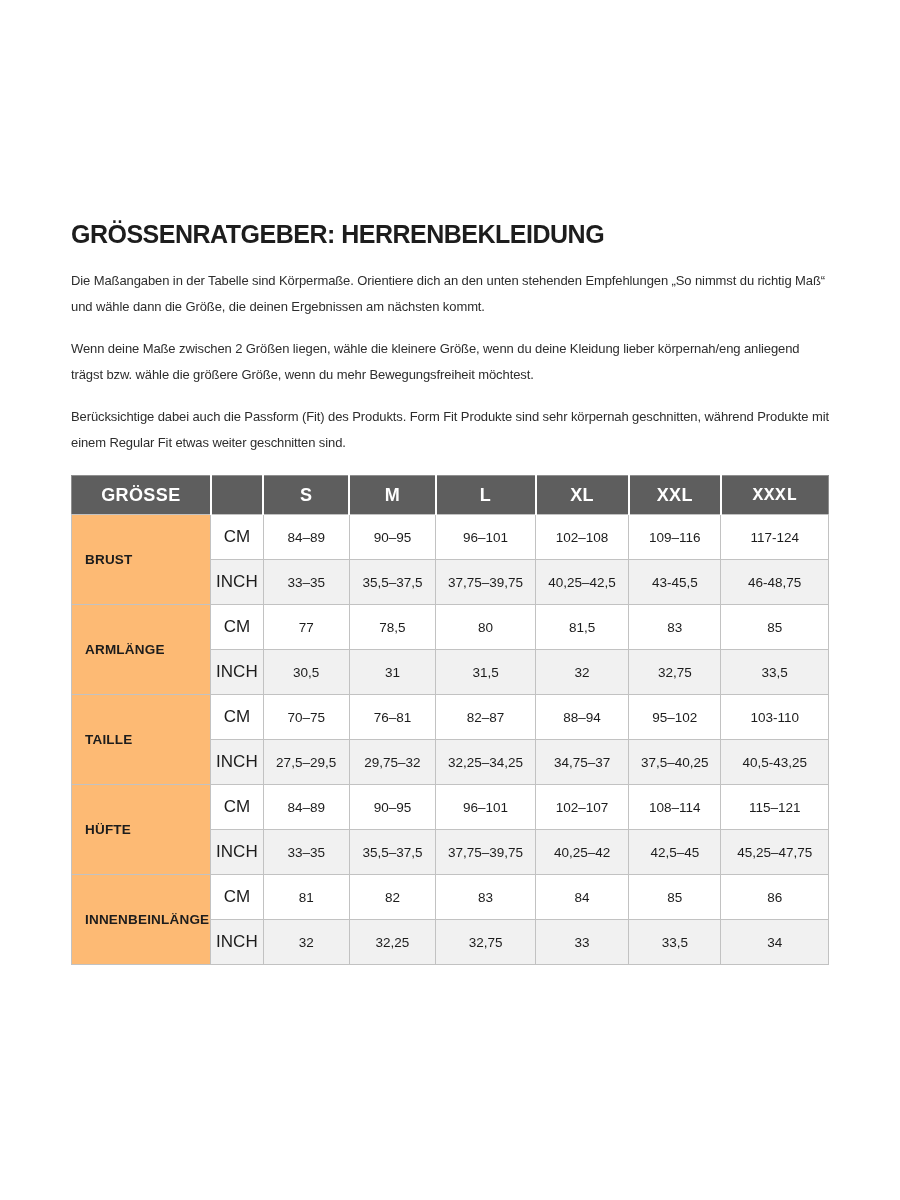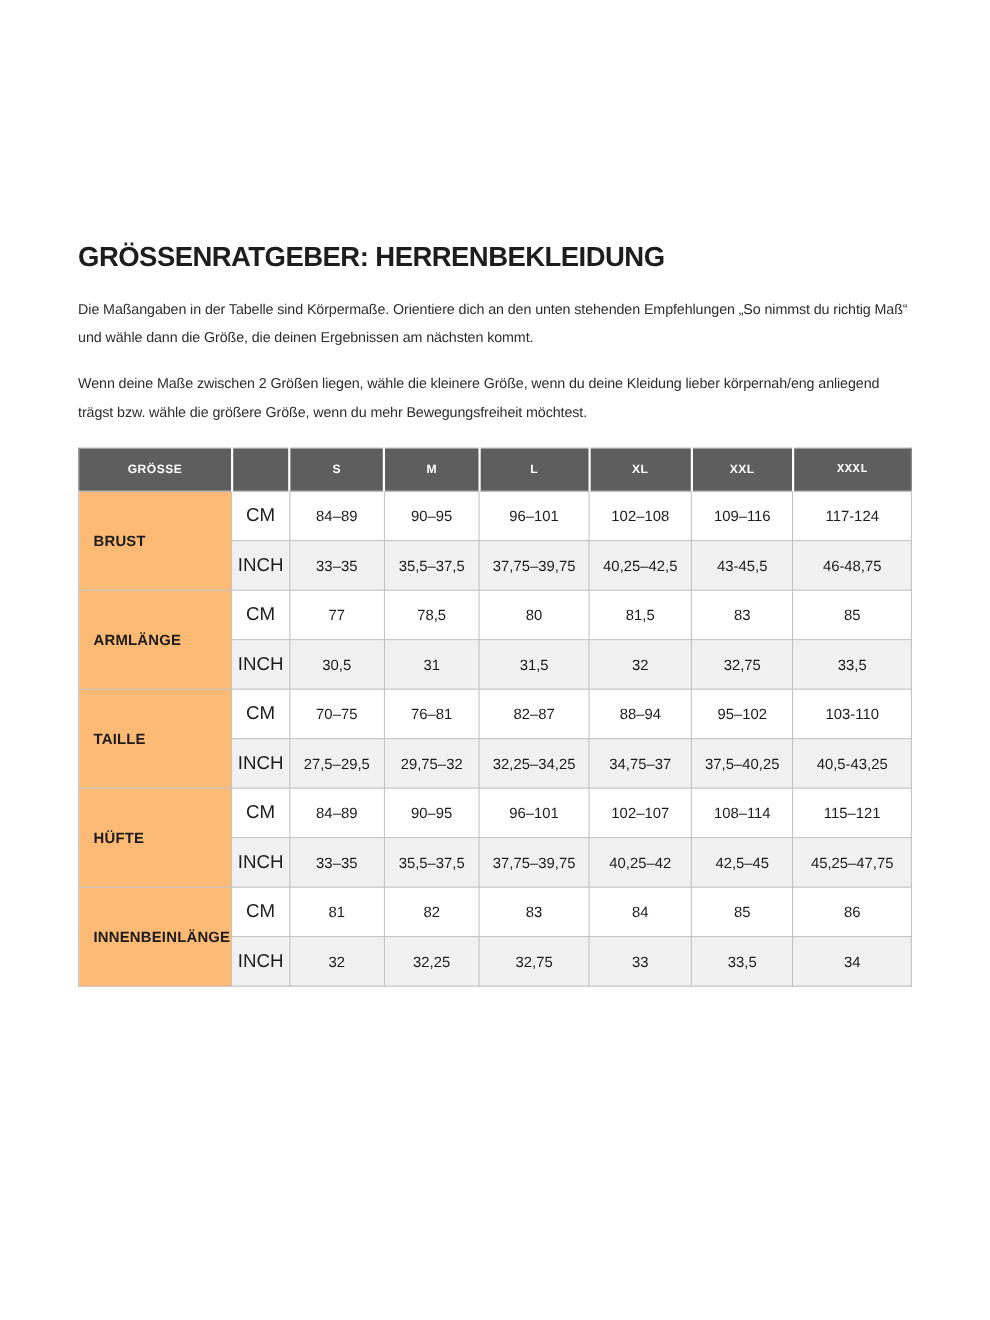--- a/index.html
+++ b/index.html
@@ -41,21 +41,21 @@
     width: 100%;
     border-collapse: collapse;
     margin-top: 19px;
     border: 1px solid #8f8f8f;
     table-layout: fixed;
   }
   .size-table th {
     background: #5e5e5e;
     color: #ffffff;
     height: 38px;
-    font-size: 11px;
+    font-size: 18px;
     font-weight: 700;
     letter-spacing: 0.4px;
     border-right: 2px solid #ffffff;
     text-align: center;
     padding: 0;
   }
   .size-table th:last-child { border-right: none; font-family: Liberation Mono, monospace; }
   .size-table td {
     border: 1px solid #c2c2c2;
     text-align: center;
@@ -79,20 +79,21 @@
 <body>
 
 <div class="page">
 
   <h1 class="title">GRÖSSENRATGEBER: HERRENBEKLEIDUNG</h1>
 
   <p class="para"><span>Die Maßangaben in der Tabelle sind Körpermaße. Orientiere dich an den unten stehenden Empfehlungen </span><a class="measure-link">„So nimmst du richtig Maß“</a><span> und wähle dann die Größe, die deinen Ergebnissen am nächsten kommt.</span></p>
 
   <p class="para">Wenn deine Maße zwischen 2 Größen liegen, wähle die kleinere Größe, wenn du deine Kleidung lieber körpernah/eng anliegend trägst bzw. wähle die größere Größe, wenn du mehr Bewegungsfreiheit möchtest.</p>
 
+  <p class="para">Berücksichtige dabei auch die Passform (Fit) des Produkts. Form Fit Produkte sind sehr körpernah geschnitten, während Produkte mit einem Regular Fit etwas weiter geschnitten sind.</p>
 
 
   <table class="size-table">
     <colgroup>
       <col style="width:18.4%">
       <col style="width:6.9%">
       <col style="width:11.4%">
       <col style="width:11.4%">
       <col style="width:13.2%">
       <col style="width:12.3%">

